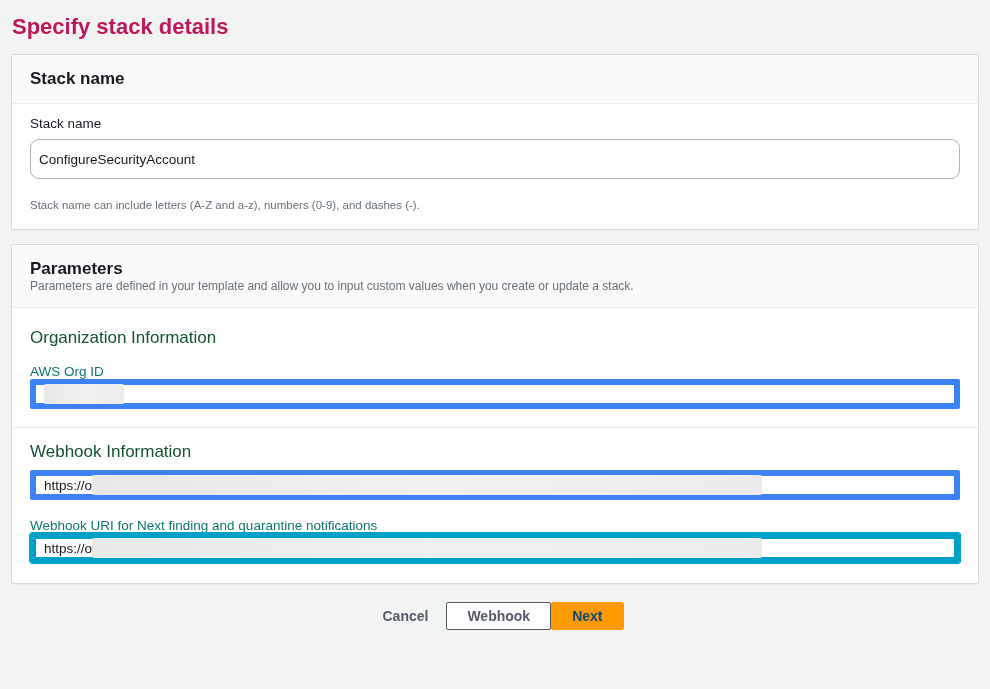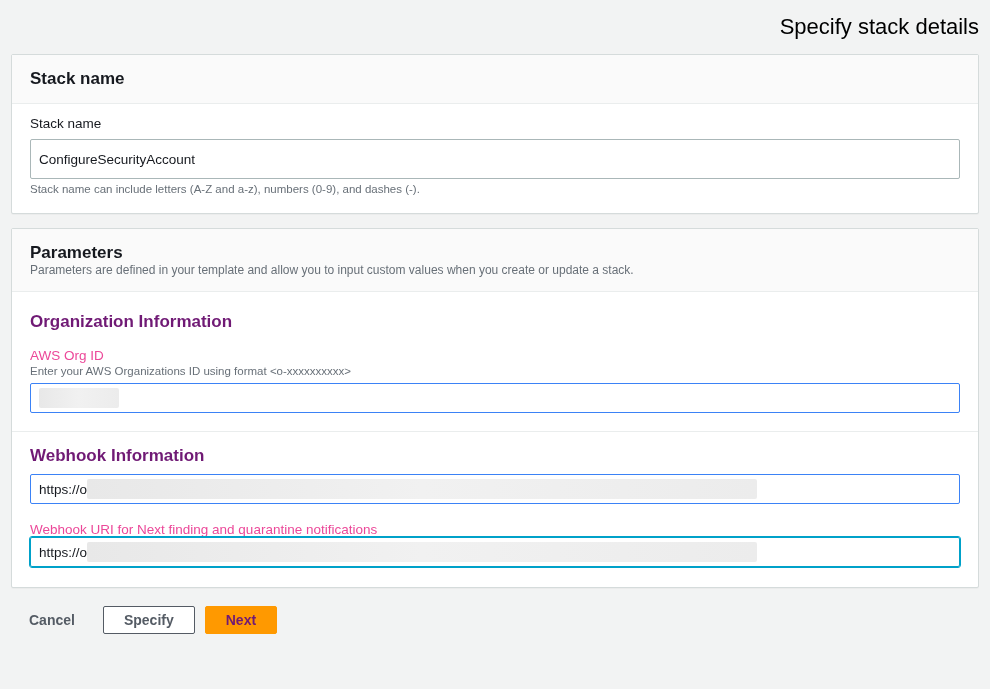--- a/index.html
+++ b/index.html
@@ -6,24 +6,23 @@
     body {
       font-family: "Amazon Ember", "Helvetica Neue", Arial, sans-serif;
       background: #f2f3f3;
       color: #16191f;
       font-size: 14px;
       width: 990px;
       padding: 10px 11px 12px 11px;
     }
     .page-title {
       font-size: 22px;
-      font-weight: 400;
-      color: #000000;
+      font-weight: 700;
+      color: #be185d;
       margin: 4px 0 14px 1px;
-      text-align: right;
     }
     .panel {
       background: #fff;
       border: 1px solid #d5dbdb;
       border-radius: 2px;
       margin-bottom: 14px;
       box-shadow: 0 1px 1px rgba(0,0,0,0.03);
     }
     .panel-header {
       background: #fafafa;
@@ -47,50 +46,50 @@
       font-size: 13.5px;
       color: #16191f;
       display: block;
       margin-bottom: 8px;
     }
     .text-input {
       width: 100%;
       padding: 19px 8px;
       font-size: 13.5px;
       border: 1px solid #aab7b8;
-      border-radius: 2px;
+      border-radius: 9px;
       background: #fff;
       color: #16191f;
       height: 30px;
     }
     .hint {
       font-size: 11.5px;
       color: #687078;
-      margin-top: 4px;
+      margin-top: 20px;
     }
     .section-title {
       font-size: 17px;
-      font-weight: 700;
-      color: #701a75;
+      font-weight: 400;
+      color: #14532d;
       margin: 8px 0 8px 0;
     }
     .param-label {
       font-size: 13.5px;
-      color: #ec4899;
+      color: #0f766e;
       margin-top: 16px;
     }
     .param-desc {
       font-size: 11.5px;
       color: #687078;
       margin: 2px 0 6px 0;
     }
     .redact-input {
       width: 100%;
       height: 30px;
-      border: 1px solid #3b82f6;
+      border: 6px solid #3b82f6;
       border-radius: 2px;
       background: #fff;
       padding: 3px 4px;
       display: flex;
       align-items: center;
     }
     .redact-input.focused {
       border-color: #00a1c9;
       outline: 1px solid #00a1c9;
     }
@@ -109,23 +108,22 @@
     .blur-short { width: 80px; }
     .blur-long { width: 670px; }
     hr.divider {
       border: none;
       border-top: 1px solid #eaeded;
       margin: 18px -18px 14px -18px;
     }
     .param-block { margin-bottom: 18px; }
     .footer {
       display: flex;
-      justify-content: flex-start;
+      justify-content: center;
       align-items: center;
-      gap: 10px;
       padding: 4px 2px 0 0;
     }
     .btn-link {
       background: none;
       border: none;
       color: #545b64;
       font-size: 14px;
       font-weight: 700;
       padding: 6px 18px;
       cursor: pointer;
@@ -136,21 +134,21 @@
       color: #545b64;
       font-size: 14px;
       font-weight: 700;
       padding: 5px 20px;
       border-radius: 2px;
       cursor: pointer;
     }
     .btn-primary {
       background: #ff9900;
       border: 1px solid #ff9900;
-      color: #701a75;
+      color: #0c4a6e;
       font-size: 14px;
       font-weight: 700;
       padding: 5px 20px;
       border-radius: 2px;
       cursor: pointer;
     }
   </style>
 </head>
 <body>
 
@@ -171,21 +169,20 @@
   <div class="panel-header">
     <h2>Parameters</h2>
     <div class="subdesc">Parameters are defined in your template and allow you to input custom values when you create or update a stack.</div>
   </div>
   <div class="panel-body">
 
     <div class="section-title">Organization Information</div>
 
     <div class="param-block">
       <div class="param-label">AWS Org ID</div>
-      <div class="param-desc">Enter your AWS Organizations ID using format &lt;o-xxxxxxxxxx&gt;</div>
       <div class="redact-input">
         <span class="prefix"></span>
         <span class="blur blur-short"></span>
       </div>
     </div>
 
     <hr class="divider">
 
     <div class="section-title">Webhook Information</div>
 
@@ -202,15 +199,15 @@
         <span class="prefix">https://o</span>
         <span class="blur blur-long"></span>
       </div>
     </div>
 
   </div>
 </div>
 
 <div class="footer">
   <button class="btn-link">Cancel</button>
-  <button class="btn-outline">Specify</button>
+  <button class="btn-outline">Webhook</button>
   <button class="btn-primary">Next</button>
 </div>
 
 </body></html>

